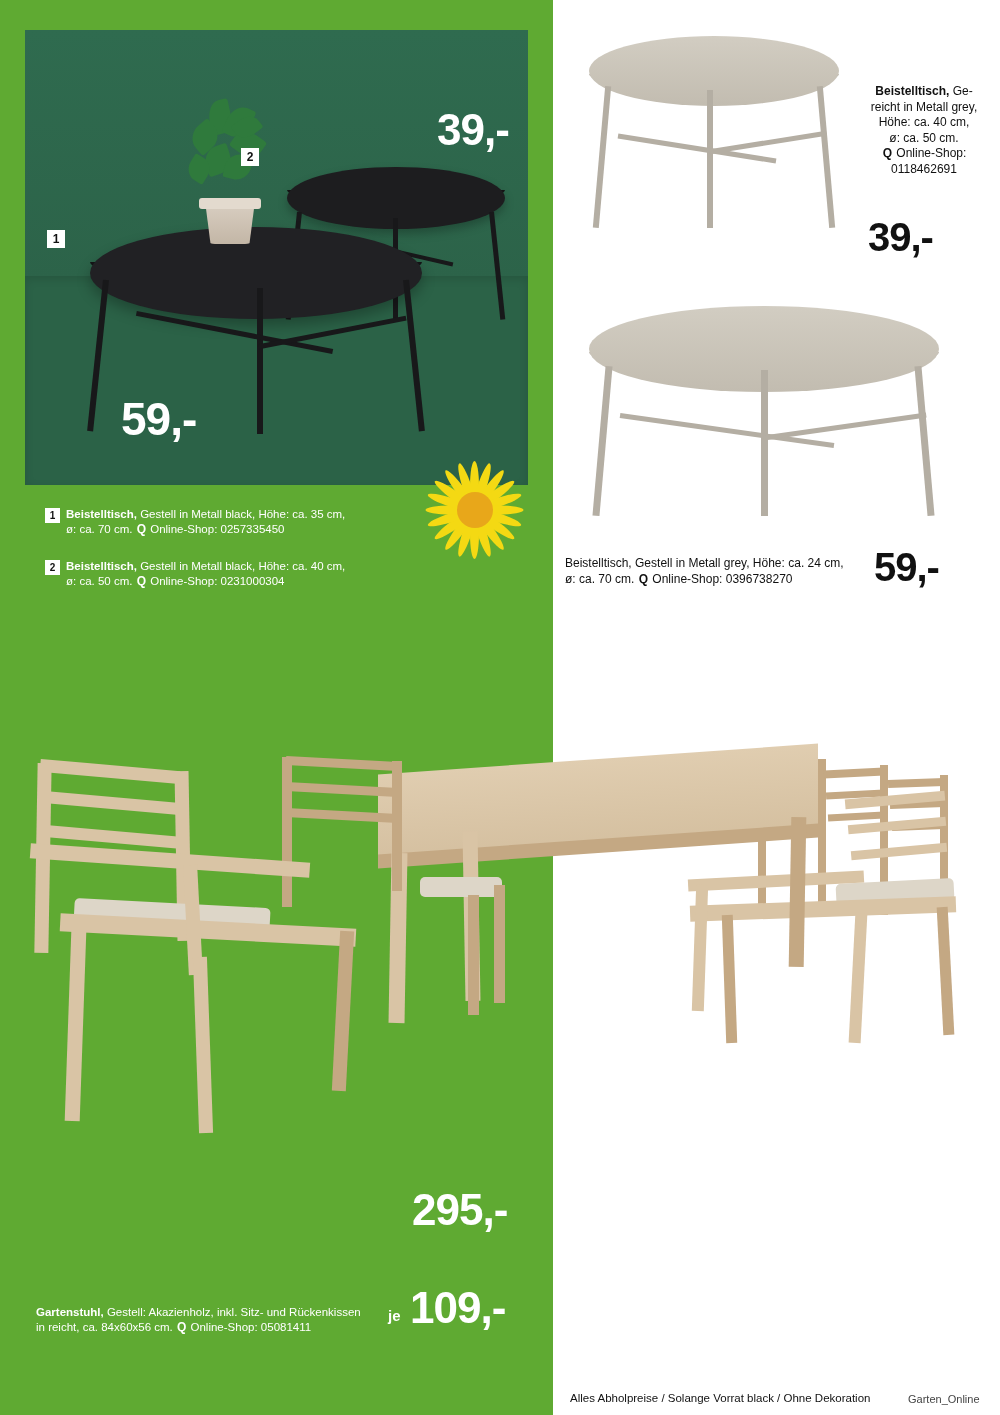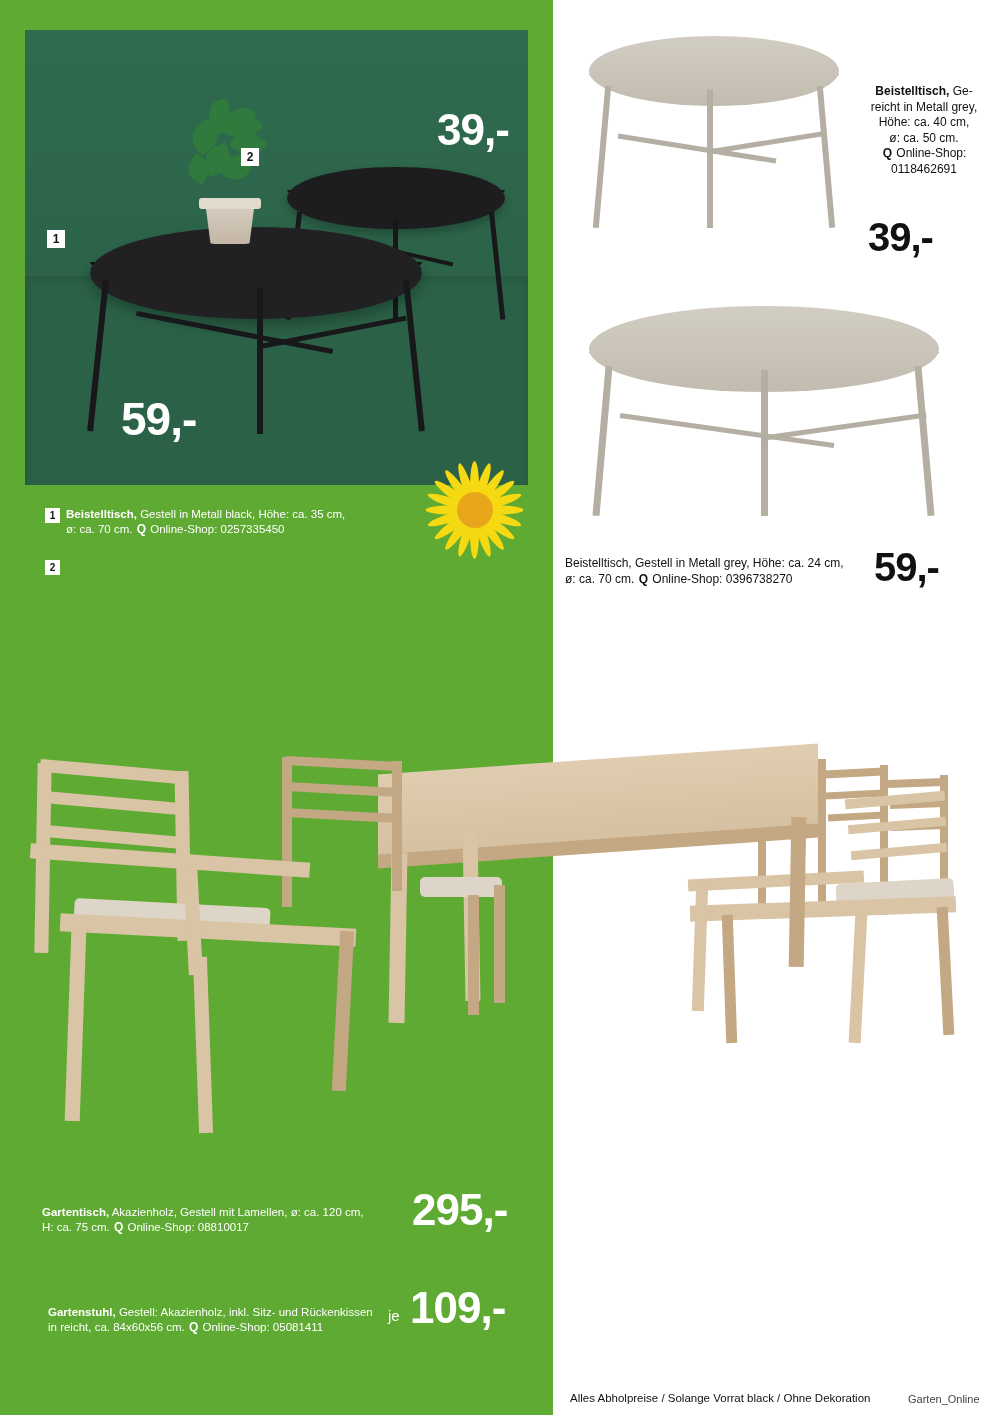--- a/index.html
+++ b/index.html
@@ -280,21 +280,21 @@
     font-size: 44px;
     font-weight: bold;
     color: #ffffff;
     letter-spacing: -1px;
   }
   .je-label {
     position: absolute;
     left: 388px; top: 1307px;
     font-size: 15px;
     color: #ffffff;
-    font-weight: normal;
+    font-weight: bold;
   }
   
   .footer-note {
     position: absolute;
     left: 570px; top: 1392px;
     font-size: 11.5px;
     color: #111;
   }
   .footer-right {
     position: absolute;
@@ -373,20 +373,24 @@
     <div class="flower-core"></div>
   </div>
 
   <div class="cap-badge" style="left:45px;top:508px;">1</div>
   <div class="cap-left" style="left:66px;top:507px;width:400px;">
     <span class="bold">Beistelltisch,</span><span> Gestell in Metall black, Höhe: ca. 35 cm,</span><br>
     <span>ø: ca. 70 cm. </span><span class="qmark">Q</span><span> Online-Shop: 0257335450</span>
   </div>
 
   <div class="cap-badge" style="left:45px;top:560px;">2</div>
+  <div class="cap-left" style="left:66px;top:559px;width:400px;">
+    <span class="bold">Beistelltisch,</span><span> Gestell in Metall black, Höhe: ca. 40 cm,</span><br>
+    <span>ø: ca. 50 cm. </span><span class="qmark">Q</span><span> Online-Shop: 0231000304</span>
+  </div>
 
   <div class="prod-right-1">
     <div class="grey-side" style="left:14px;top:46px;width:250px;height:16px;border-radius:0 0 50% 50%/0 0 100% 100%;"></div>
     <div class="grey-top" style="left:14px;top:8px;width:250px;height:70px;"></div>
     <div class="gleg" style="left:24px;top:58px;width:6px;height:142px;transform:rotate(5deg);"></div>
     <div class="gleg" style="left:248px;top:58px;width:6px;height:142px;transform:rotate(-5deg);"></div>
     <div class="gleg" style="left:132px;top:62px;width:6px;height:138px;"></div>
     <div class="gleg" style="left:42px;top:118px;width:160px;height:5px;transform:rotate(9deg);"></div>
     <div class="gleg" style="left:134px;top:112px;width:118px;height:5px;transform:rotate(-9deg);"></div>
   </div>
@@ -471,27 +475,23 @@
     <div class="wood" style="left:30px;top:118px;width:280px;height:15px;transform:rotate(4deg);"></div>
     <div class="wood" style="left:60px;top:186px;width:296px;height:18px;transform:rotate(3deg);"></div>
     <div class="wood" style="left:186px;top:130px;width:14px;height:110px;transform:rotate(-3deg);"></div>
     <div class="wood" style="left:68px;top:196px;width:15px;height:190px;transform:rotate(2deg);"></div>
     <div class="wood" style="left:196px;top:222px;width:14px;height:176px;transform:rotate(-2deg);"></div>
     <div class="wood-d" style="left:336px;top:196px;width:14px;height:160px;transform:rotate(3deg);"></div>
   </div>
 
   <div class="green-bottom-strip"></div>
 
-  <div class="bot-cap" style="left:42px;top:1205px;width:350px;">
-    <span class="bold">Gartentisch,</span><span> Akazienholz, Gestell mit Lamellen, ø: ca. 120 cm,</span><br>
-    <span>H: ca. 75 cm. </span><span class="qmark">Q</span><span> Online-Shop: 08810017</span>
-  </div>
   <div class="bot-price-1">295,-</div>
 
-  <div class="bot-cap" style="left:48px;top:1305px;width:350px;">
+  <div class="bot-cap" style="left:36px;top:1305px;width:350px;">
     <span class="bold">Gartenstuhl,</span><span> Gestell: Akazienholz, inkl. Sitz- und Rückenkissen</span><br>
     <span>in reicht, ca. 84x60x56 cm. </span><span class="qmark">Q</span><span> Online-Shop: 05081411</span>
   </div>
   <div class="je-label">je</div>
   <div class="bot-price-2">109,-</div>
 
   <div class="footer-note">Alles Abholpreise / Solange Vorrat black / Ohne Dekoration</div>
   <div class="footer-right">Garten_Online</div>
 
 </div>

